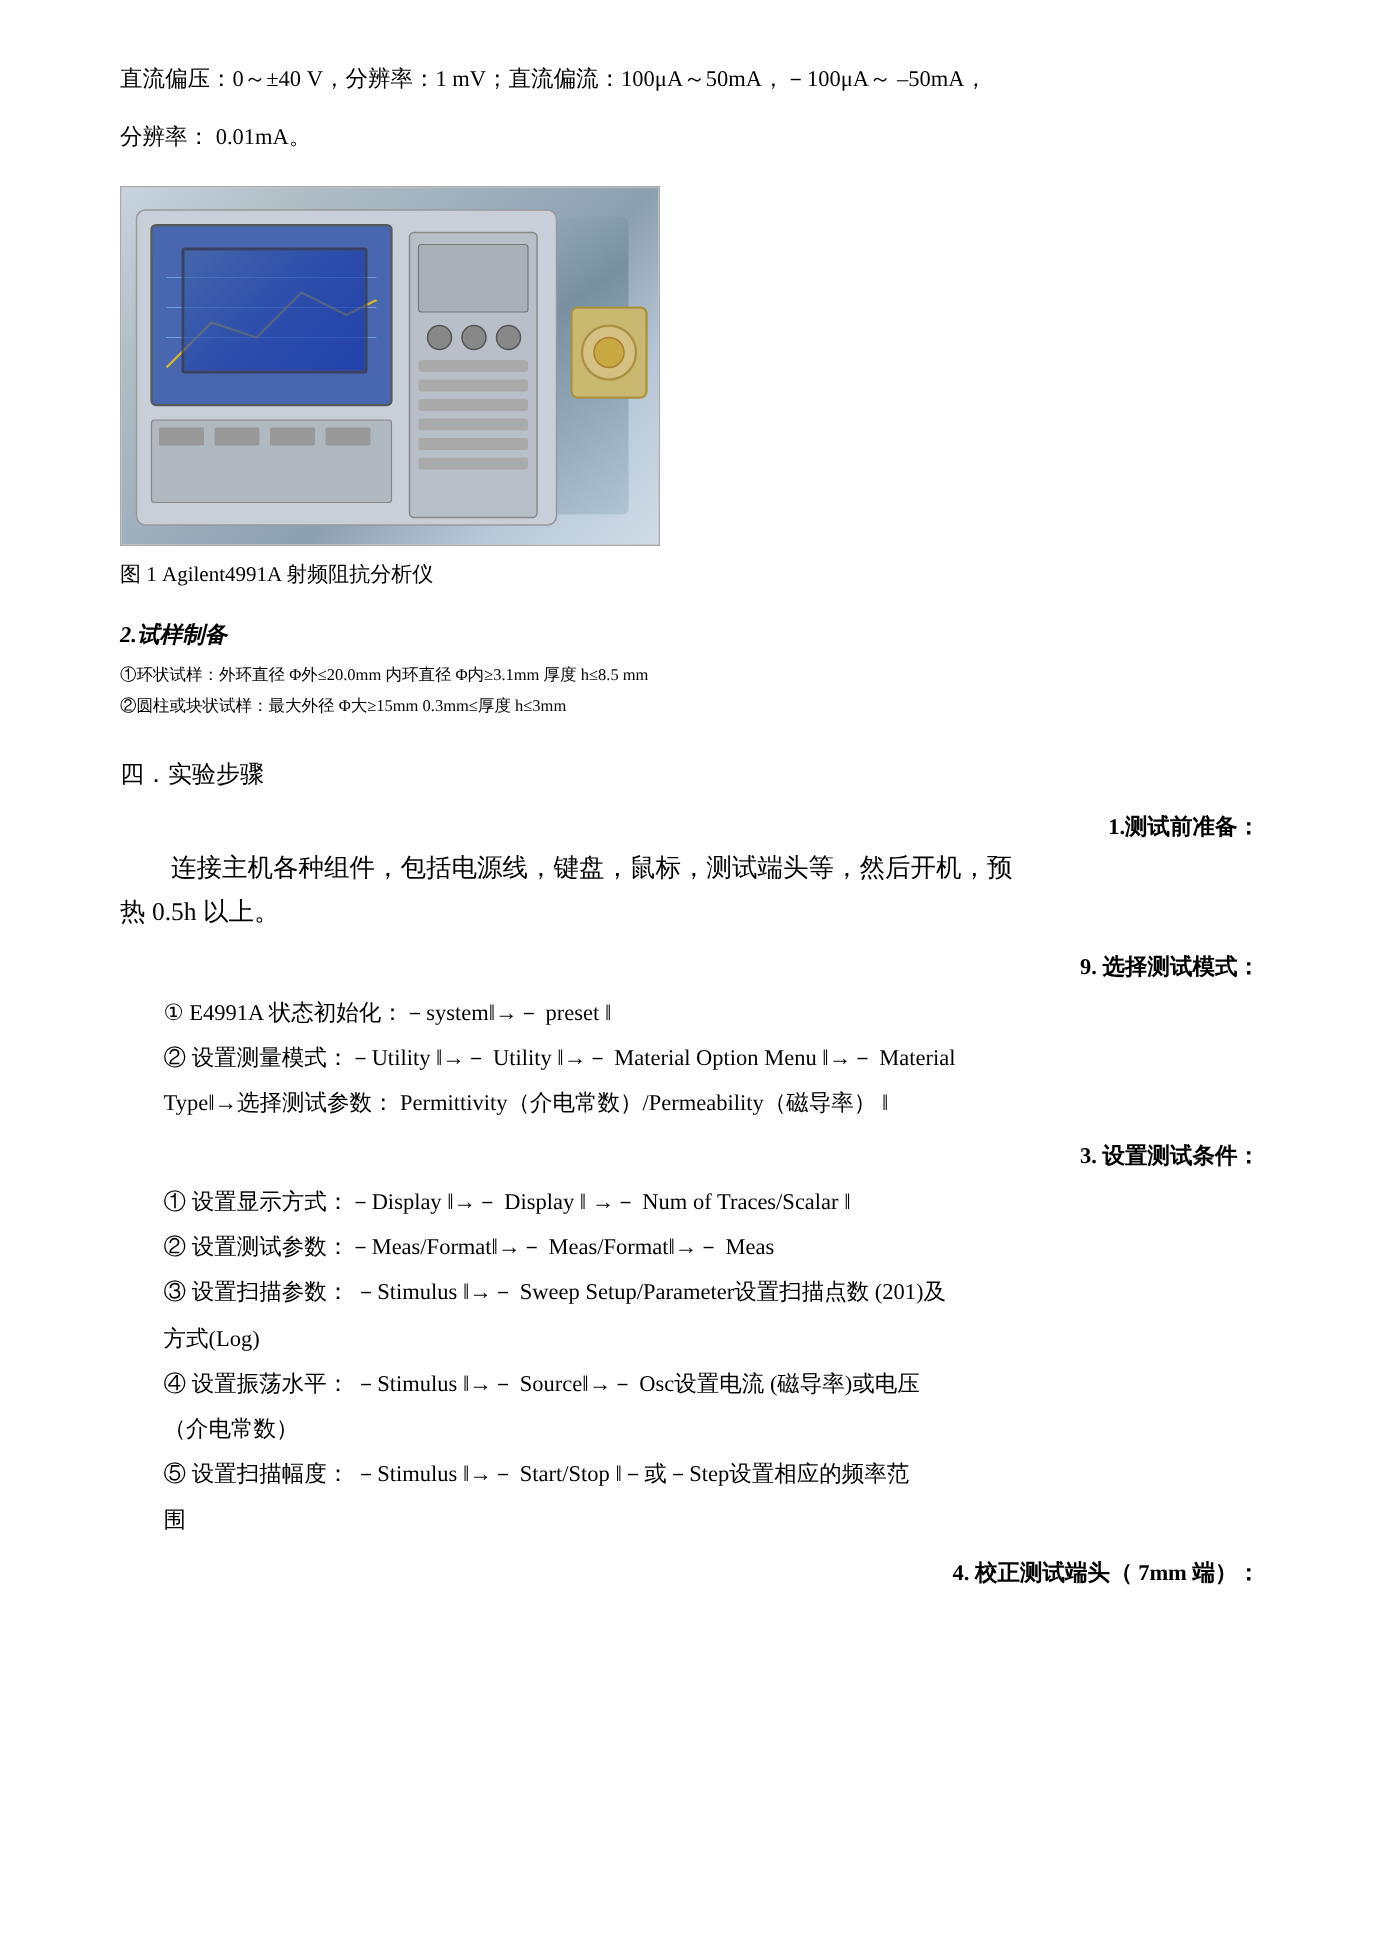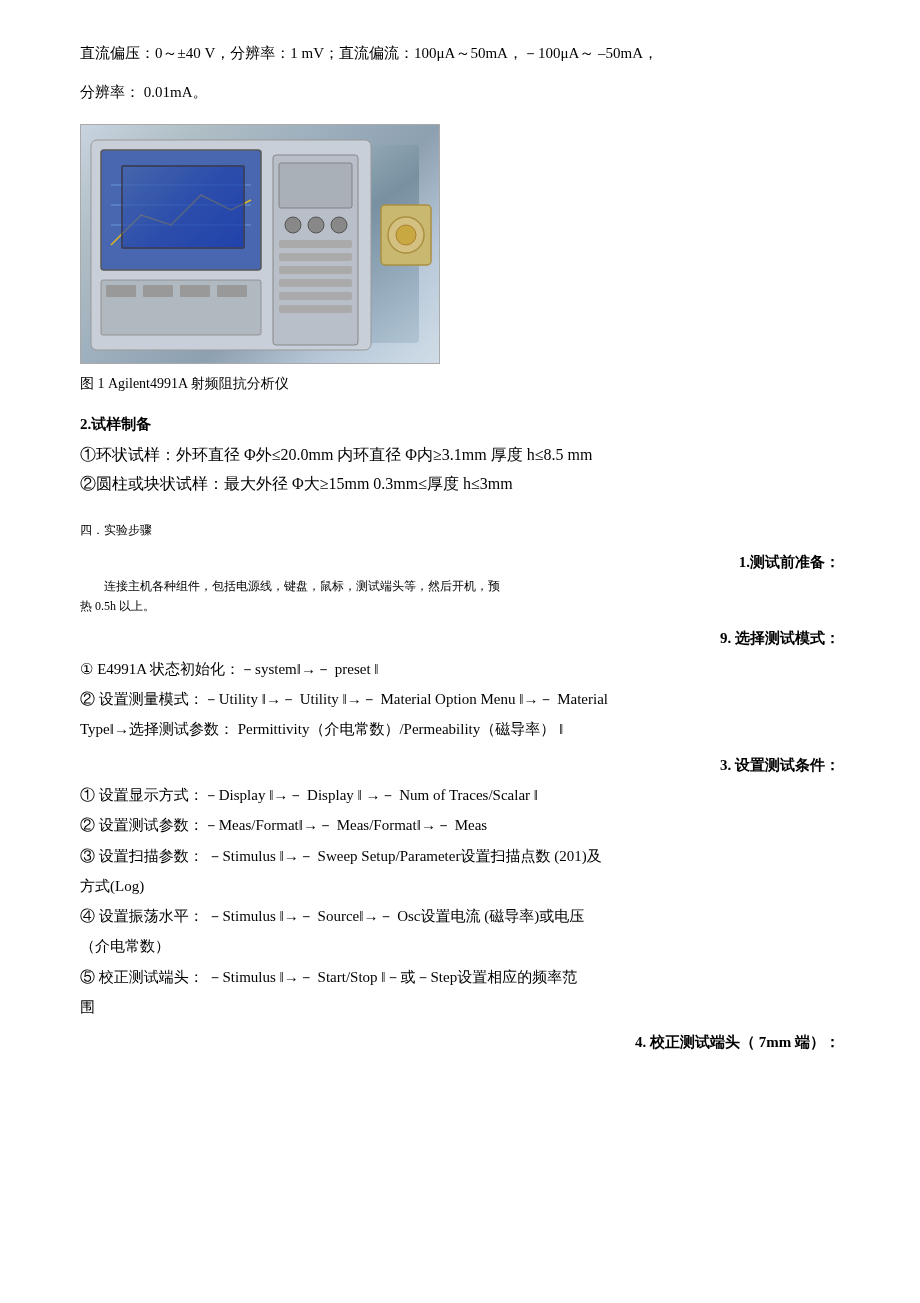--- a/index.html
+++ b/index.html
@@ -63,51 +63,53 @@
       text-align: center;
       margin-top: 8px;
       font-size: 14px;
       font-family: "SimSun", serif;
     }
     .section-title {
       font-weight: bold;
       font-size: 15px;
       margin-top: 16px;
       margin-bottom: 4px;
+      font-style: italic;
     }
     .section-main-title {
-      font-size: 12px;
+      font-size: 16px;
       font-weight: normal;
       margin-top: 6px;
       margin-bottom: 8px;
     }
     .numbered-item {
       display: block;
       margin-bottom: 2px;
-      font-size: 16px;
+      font-size: 11px;
       line-height: 1.7;
     }
     .step-block {
       margin-top: 10px;
       margin-bottom: 4px;
     }
     .step-title {
       font-weight: bold;
       font-size: 15px;
       text-align: right;
     }
     .indented-para {
       text-indent: 2em;
-      font-size: 12px;
+      font-size: 17px;
       line-height: 1.7;
     }
     .step-item {
       margin-top: 4px;
       font-size: 15px;
       line-height: 1.75;
+      margin-left: 29px;
     }
   </style>
 </head>
 <body>
 
 <p class="intro-text">直流偏压：0～±40 V，分辨率：1 mV；直流偏流：100μA～50mA，－100μA～ –50mA，</p>
 <p class="intro-text">分辨率：  0.01mA。</p>
 
 <div class="image-container">
   <div class="instrument-image">
@@ -173,19 +175,19 @@
 </div>
 
 <div class="step-block">
   <p class="step-title">3. 设置测试条件：</p>
   <p class="step-item">①  设置显示方式：－Display  ‖→－ Display  ‖  →－ Num of Traces/Scalar  ‖</p>
   <p class="step-item">②  设置测试参数：－Meas/Format‖→－ Meas/Format‖→－ Meas</p>
   <p class="step-item">③  设置扫描参数：  －Stimulus  ‖→－ Sweep Setup/Parameter设置扫描点数 (201)及</p>
   <p class="step-item">方式(Log)</p>
   <p class="step-item">④  设置振荡水平：  －Stimulus  ‖→－ Source‖→－ Osc设置电流 (磁导率)或电压</p>
   <p class="step-item">（介电常数）</p>
-  <p class="step-item">⑤  校正测试端头：  －Stimulus  ‖→－ Start/Stop   ‖－或－Step设置相应的频率范</p>
+  <p class="step-item">⑤  设置扫描幅度：  －Stimulus  ‖→－ Start/Stop   ‖－或－Step设置相应的频率范</p>
   <p class="step-item">围</p>
 </div>
 
 <div class="step-block">
   <p class="step-title">4. 校正测试端头（ 7mm 端）：</p>
 </div>
 
 </body></html>

